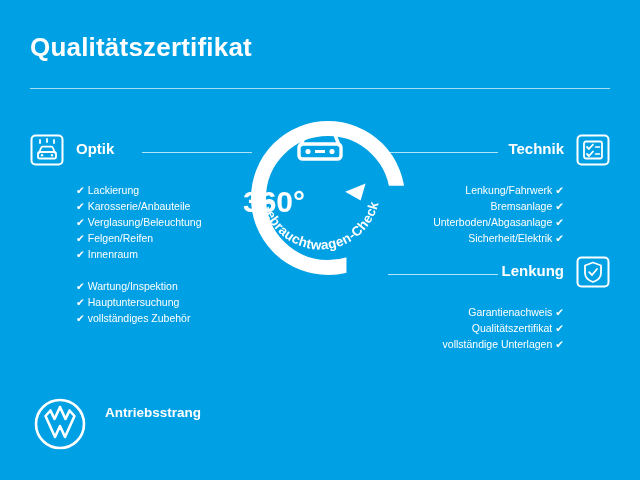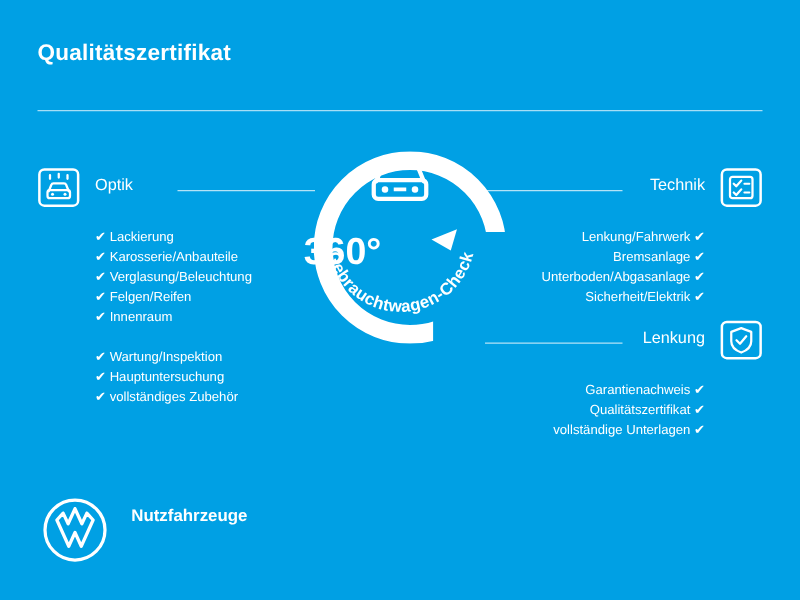--- a/index.html
+++ b/index.html
@@ -14,21 +14,21 @@
     position: relative;
     width: 640px;
     height: 480px;
     background: #00a0e4;
     overflow: hidden;
   }
   .title {
     position: absolute;
     left: 30px;
     top: 32px;
-    font-size: 18px;
+    font-size: 26px;
     font-weight: bold;
     color: #ffffff;
     letter-spacing: 0.2px;
   }
   .title-rule {
     position: absolute;
     left: 30px;
     top: 88px;
     width: 580px;
     height: 1px;
@@ -100,22 +100,22 @@
   .section {
     position: absolute;
   }
   .sec-head {
     position: relative;
     height: 26px;
   }
   .sec-title {
     position: absolute;
     top: 0;
-    font-size: 13px;
-    font-weight: normal;
+    font-size: 15px;
+    font-weight: bold;
     color: #ffffff;
     white-space: nowrap;
   }
   .sec-rule {
     position: absolute;
     top: 12px;
     height: 1px;
     background: rgba(255,255,255,0.7);
   }
   .items {
@@ -280,16 +280,16 @@
     </ul>
   </div>
 
   <svg class="vw-logo" viewBox="0 0 52 52">
     <circle cx="26" cy="26" r="24" fill="none" stroke="#ffffff" stroke-width="2.6"></circle>
     <path d="M26 9 L20.5 21 L16.5 12.5 M16.5 12.5 L11.5 18 L21 39 L26 28 L31 39 L40.5 18 L35.5 12.5 M35.5 12.5 L31.5 21 L26 9" fill="none" stroke="#ffffff" stroke-width="2.6" stroke-linejoin="round" stroke-linecap="round"></path>
   </svg>
   <div class="vw-sub">Nutzfahrzeuge</div>
 
   <div class="footer-text">
-    <div>Nutzfahrzeuge</div>
+    <div>Antriebsstrang</div>
   </div>
 
 </div>
 
 </body></html>

